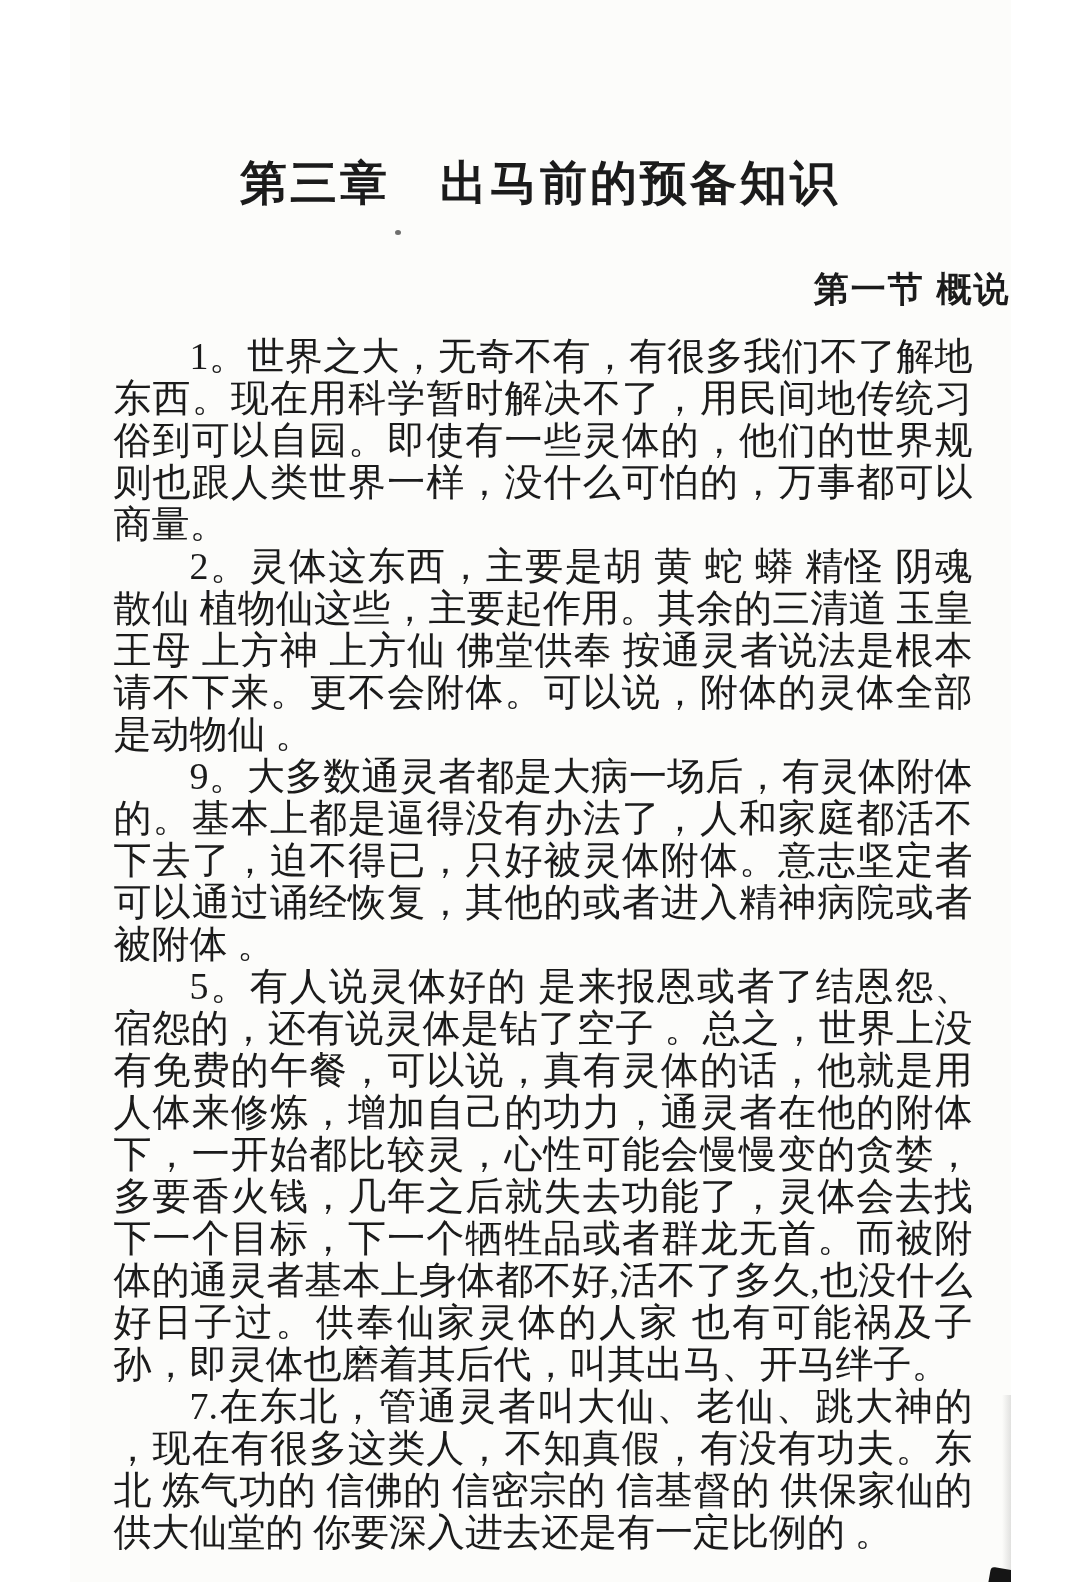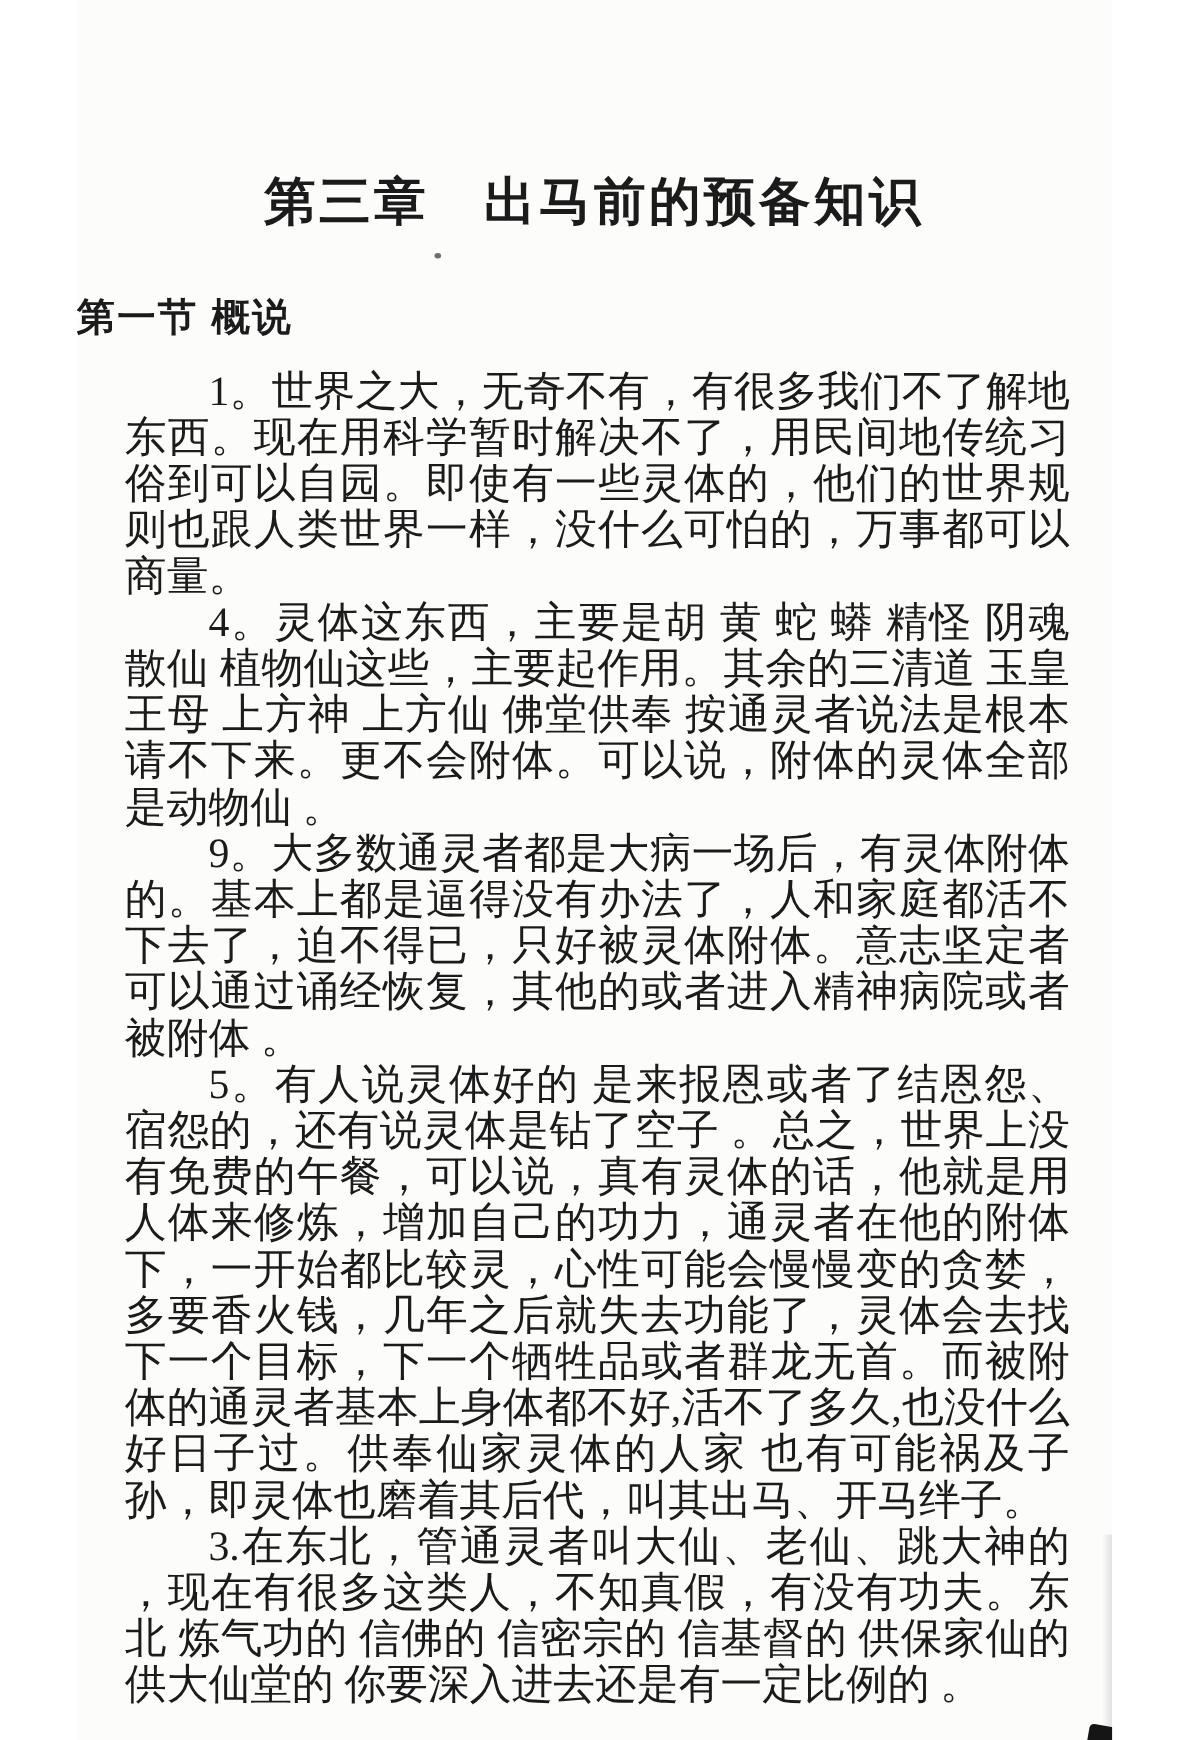--- a/index.html
+++ b/index.html
@@ -22,21 +22,21 @@
     text-align: center;
     font-family: "Liberation Sans", "DejaVu Sans", sans-serif;
     font-size: 47px;
     font-weight: 800;
     letter-spacing: 3px;
     line-height: 1.1;
     white-space: pre;
   }
   .section-title {
     margin-top: 62px;
-    text-align: left;
+    text-align: right;
     font-family: "Liberation Sans", "DejaVu Sans", sans-serif;
     font-size: 35px;
     font-weight: 700;
     letter-spacing: 2px;
     line-height: 1.0;
   }
   .content {
     margin: 8px 38px 0 44px;
     font-size: 38px;
     line-height: 42px;
@@ -93,24 +93,24 @@
 <div class="page">
 
   <h1 class="chapter-title">第三章　出马前的预备知识</h1>
 
   <span class="speck"></span>
 
   <h2 class="section-title">第一节 概说</h2>
 
   <div class="content">
     <p>1。世界之大，无奇不有，有很多我们不了解地东西。现在用科学暂时解决不了，用民间地传统习俗到可以自园。即使有一些灵体的，他们的世界规则也跟人类世界一样，没什么可怕的，万事都可以商量。</p>
-    <p>4。灵体这东西，主要是胡 黄 蛇 蟒 精怪 阴魂 散仙 植物仙这些，主要起作用。其余的三清道 玉皇王母 上方神 上方仙 佛堂供奉 按通灵者说法是根本请不下来。更不会附体。可以说，附体的灵体全部是动物仙 。</p>
+    <p>2。灵体这东西，主要是胡 黄 蛇 蟒 精怪 阴魂 散仙 植物仙这些，主要起作用。其余的三清道 玉皇王母 上方神 上方仙 佛堂供奉 按通灵者说法是根本请不下来。更不会附体。可以说，附体的灵体全部是动物仙 。</p>
     <p>9。大多数通灵者都是大病一场后，有灵体附体的。基本上都是逼得没有办法了，人和家庭都活不下去了，迫不得已，只好被灵体附体。意志坚定者可以通过诵经恢复，其他的或者进入精神病院或者被附体 。</p>
     <p>5。有人说灵体好的 是来报恩或者了结恩怨、宿怨的，还有说灵体是钻了空子 。总之，世界上没有免费的午餐，可以说，真有灵体的话，他就是用人体来修炼，增加自己的功力，通灵者在他的附体下，一开始都比较灵，心性可能会慢慢变的贪婪，多要香火钱，几年之后就失去功能了，灵体会去找下一个目标，下一个牺牲品或者群龙无首。而被附体的通灵者基本上身体都不好,活不了多久,也没什么好日子过。供奉仙家灵体的人家 也有可能祸及子孙，即灵体也磨着其后代，叫其出马、开马绊子。</p>
-    <p>3.在东北，管通灵者叫大仙、老仙、跳大神的 ，现在有很多这类人，不知真假，有没有功夫。东北 炼气功的 信佛的 信密宗的 信基督的 供保家仙的 供大仙堂的 你要深入进去还是有一定比例的 。</p>
+    <p>7.在东北，管通灵者叫大仙、老仙、跳大神的 ，现在有很多这类人，不知真假，有没有功夫。东北 炼气功的 信佛的 信密宗的 信基督的 供保家仙的 供大仙堂的 你要深入进去还是有一定比例的 。</p>
   </div>
 
   <div class="page-number">- 57 -</div>
 
   <div class="edge-shadow"></div>
   <div class="corner-mark"></div>
 
 </div>
 
 </body></html>

